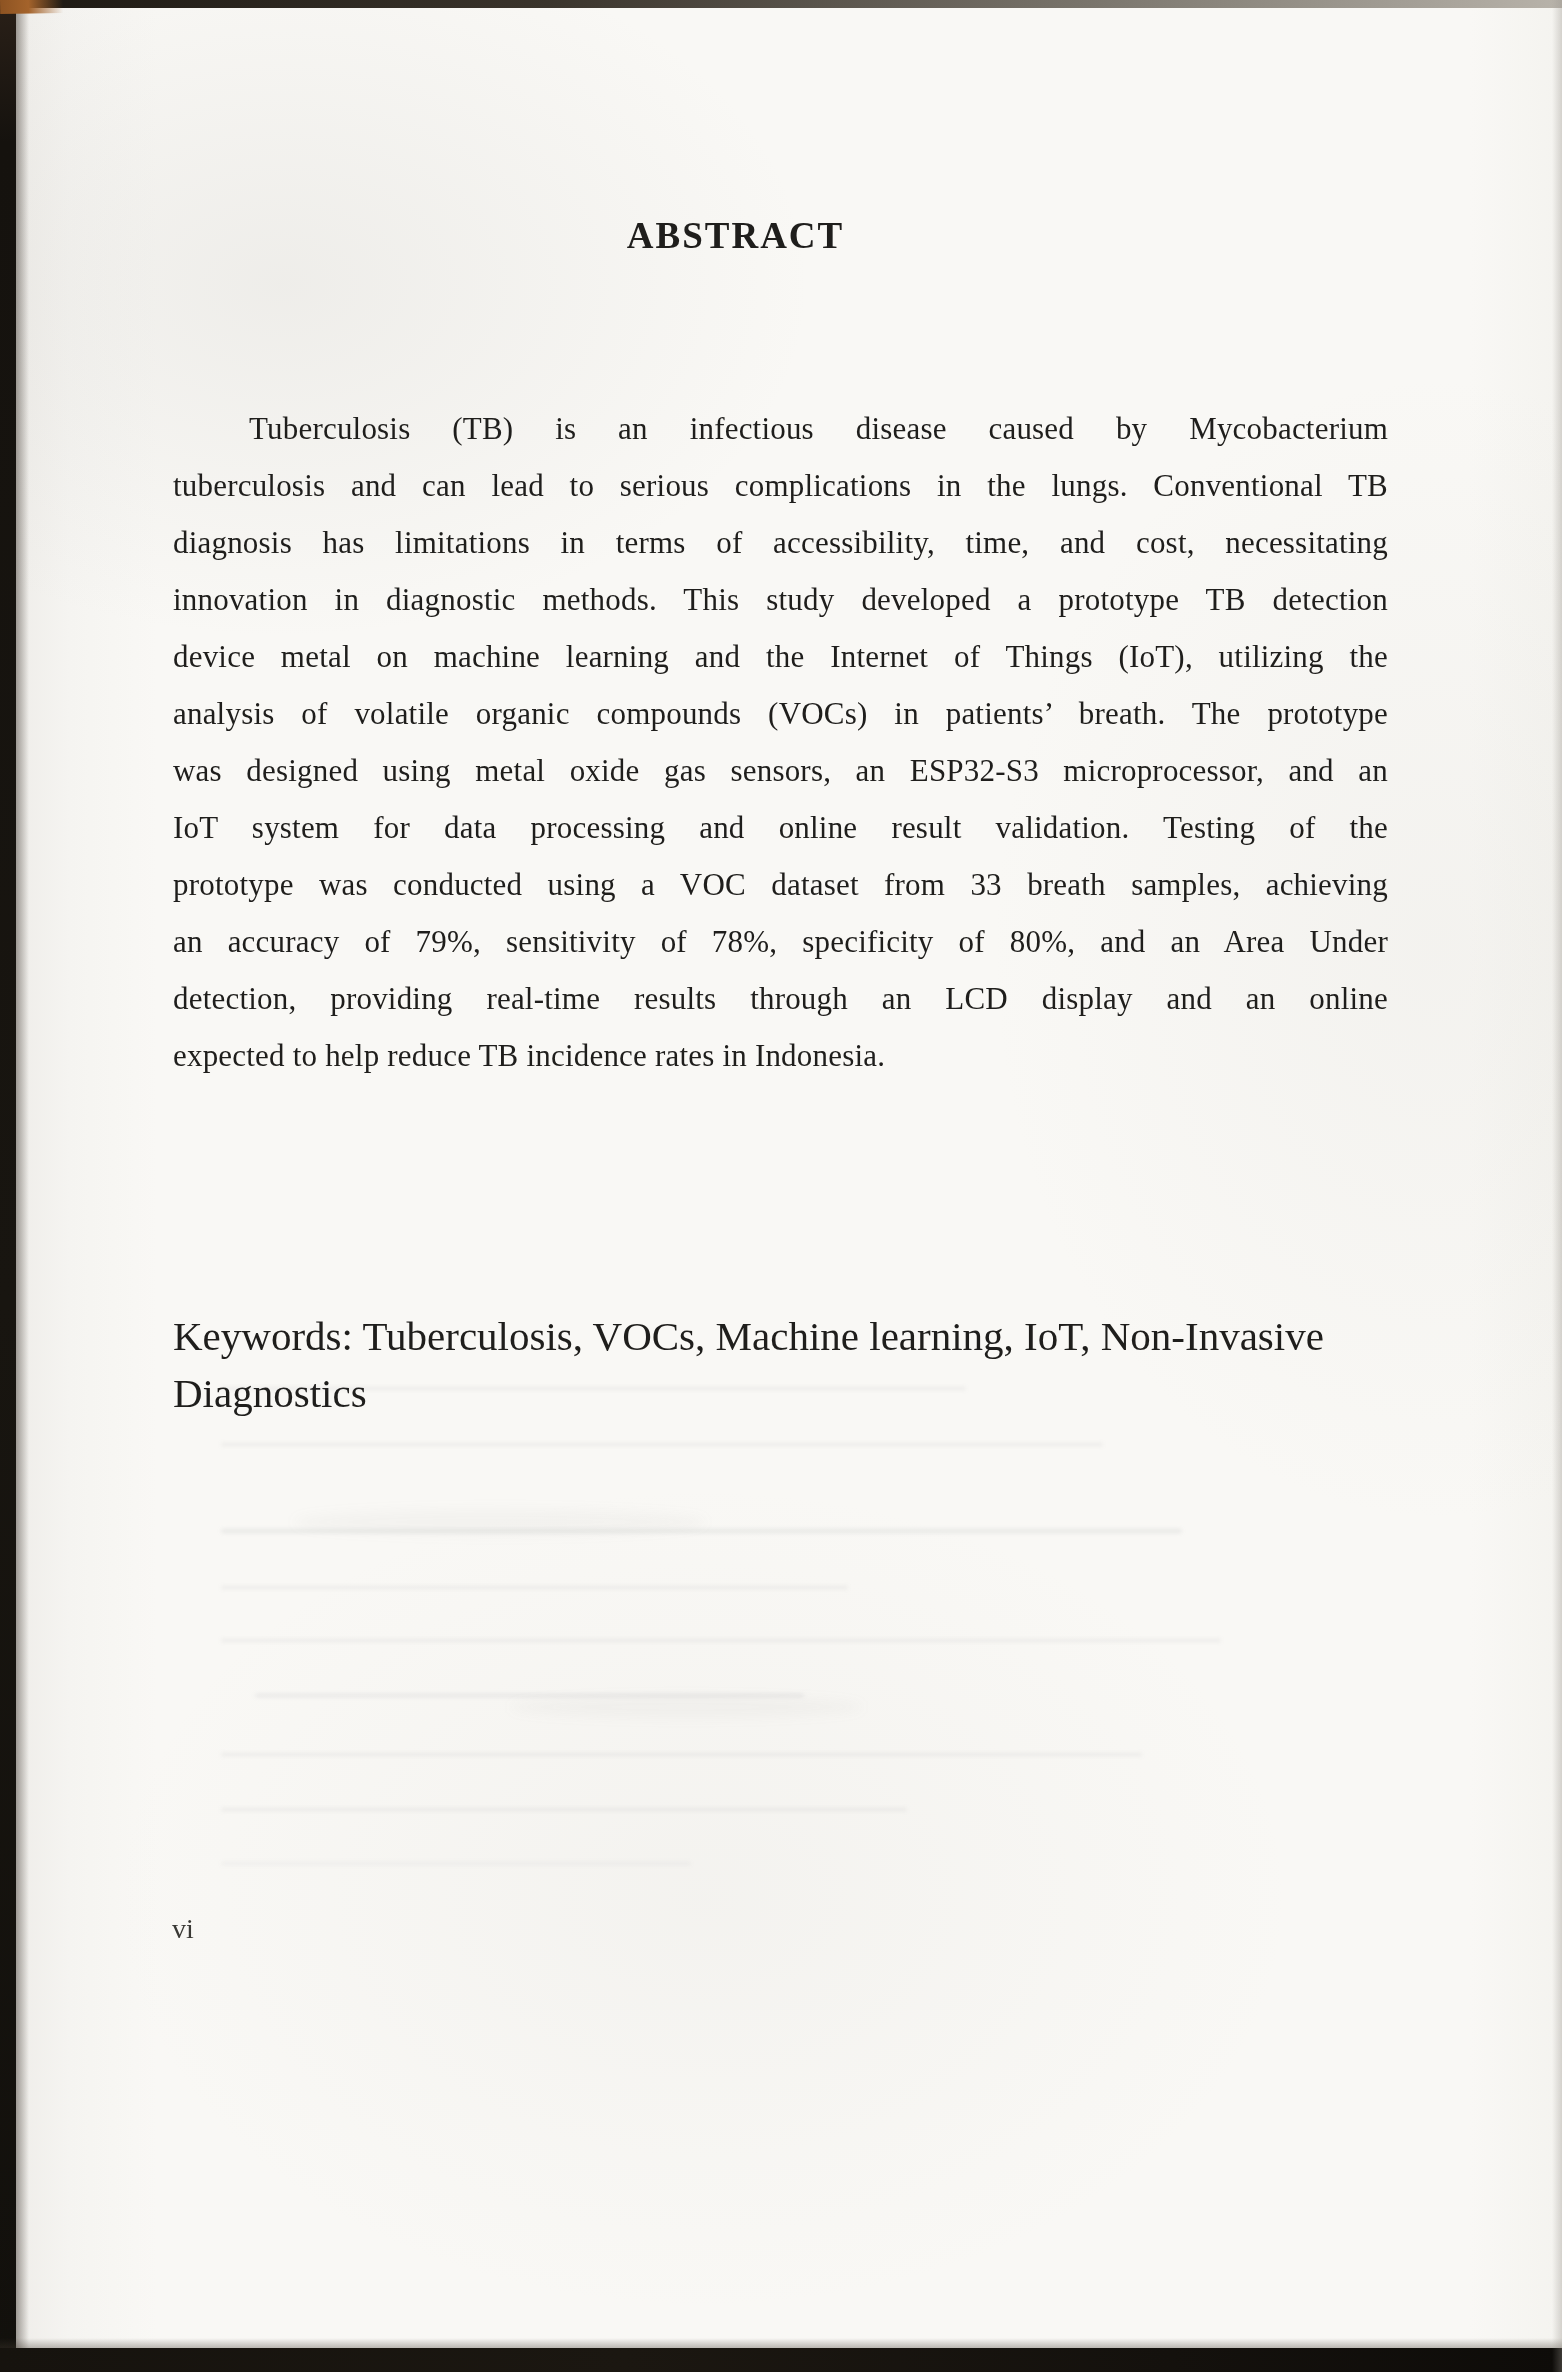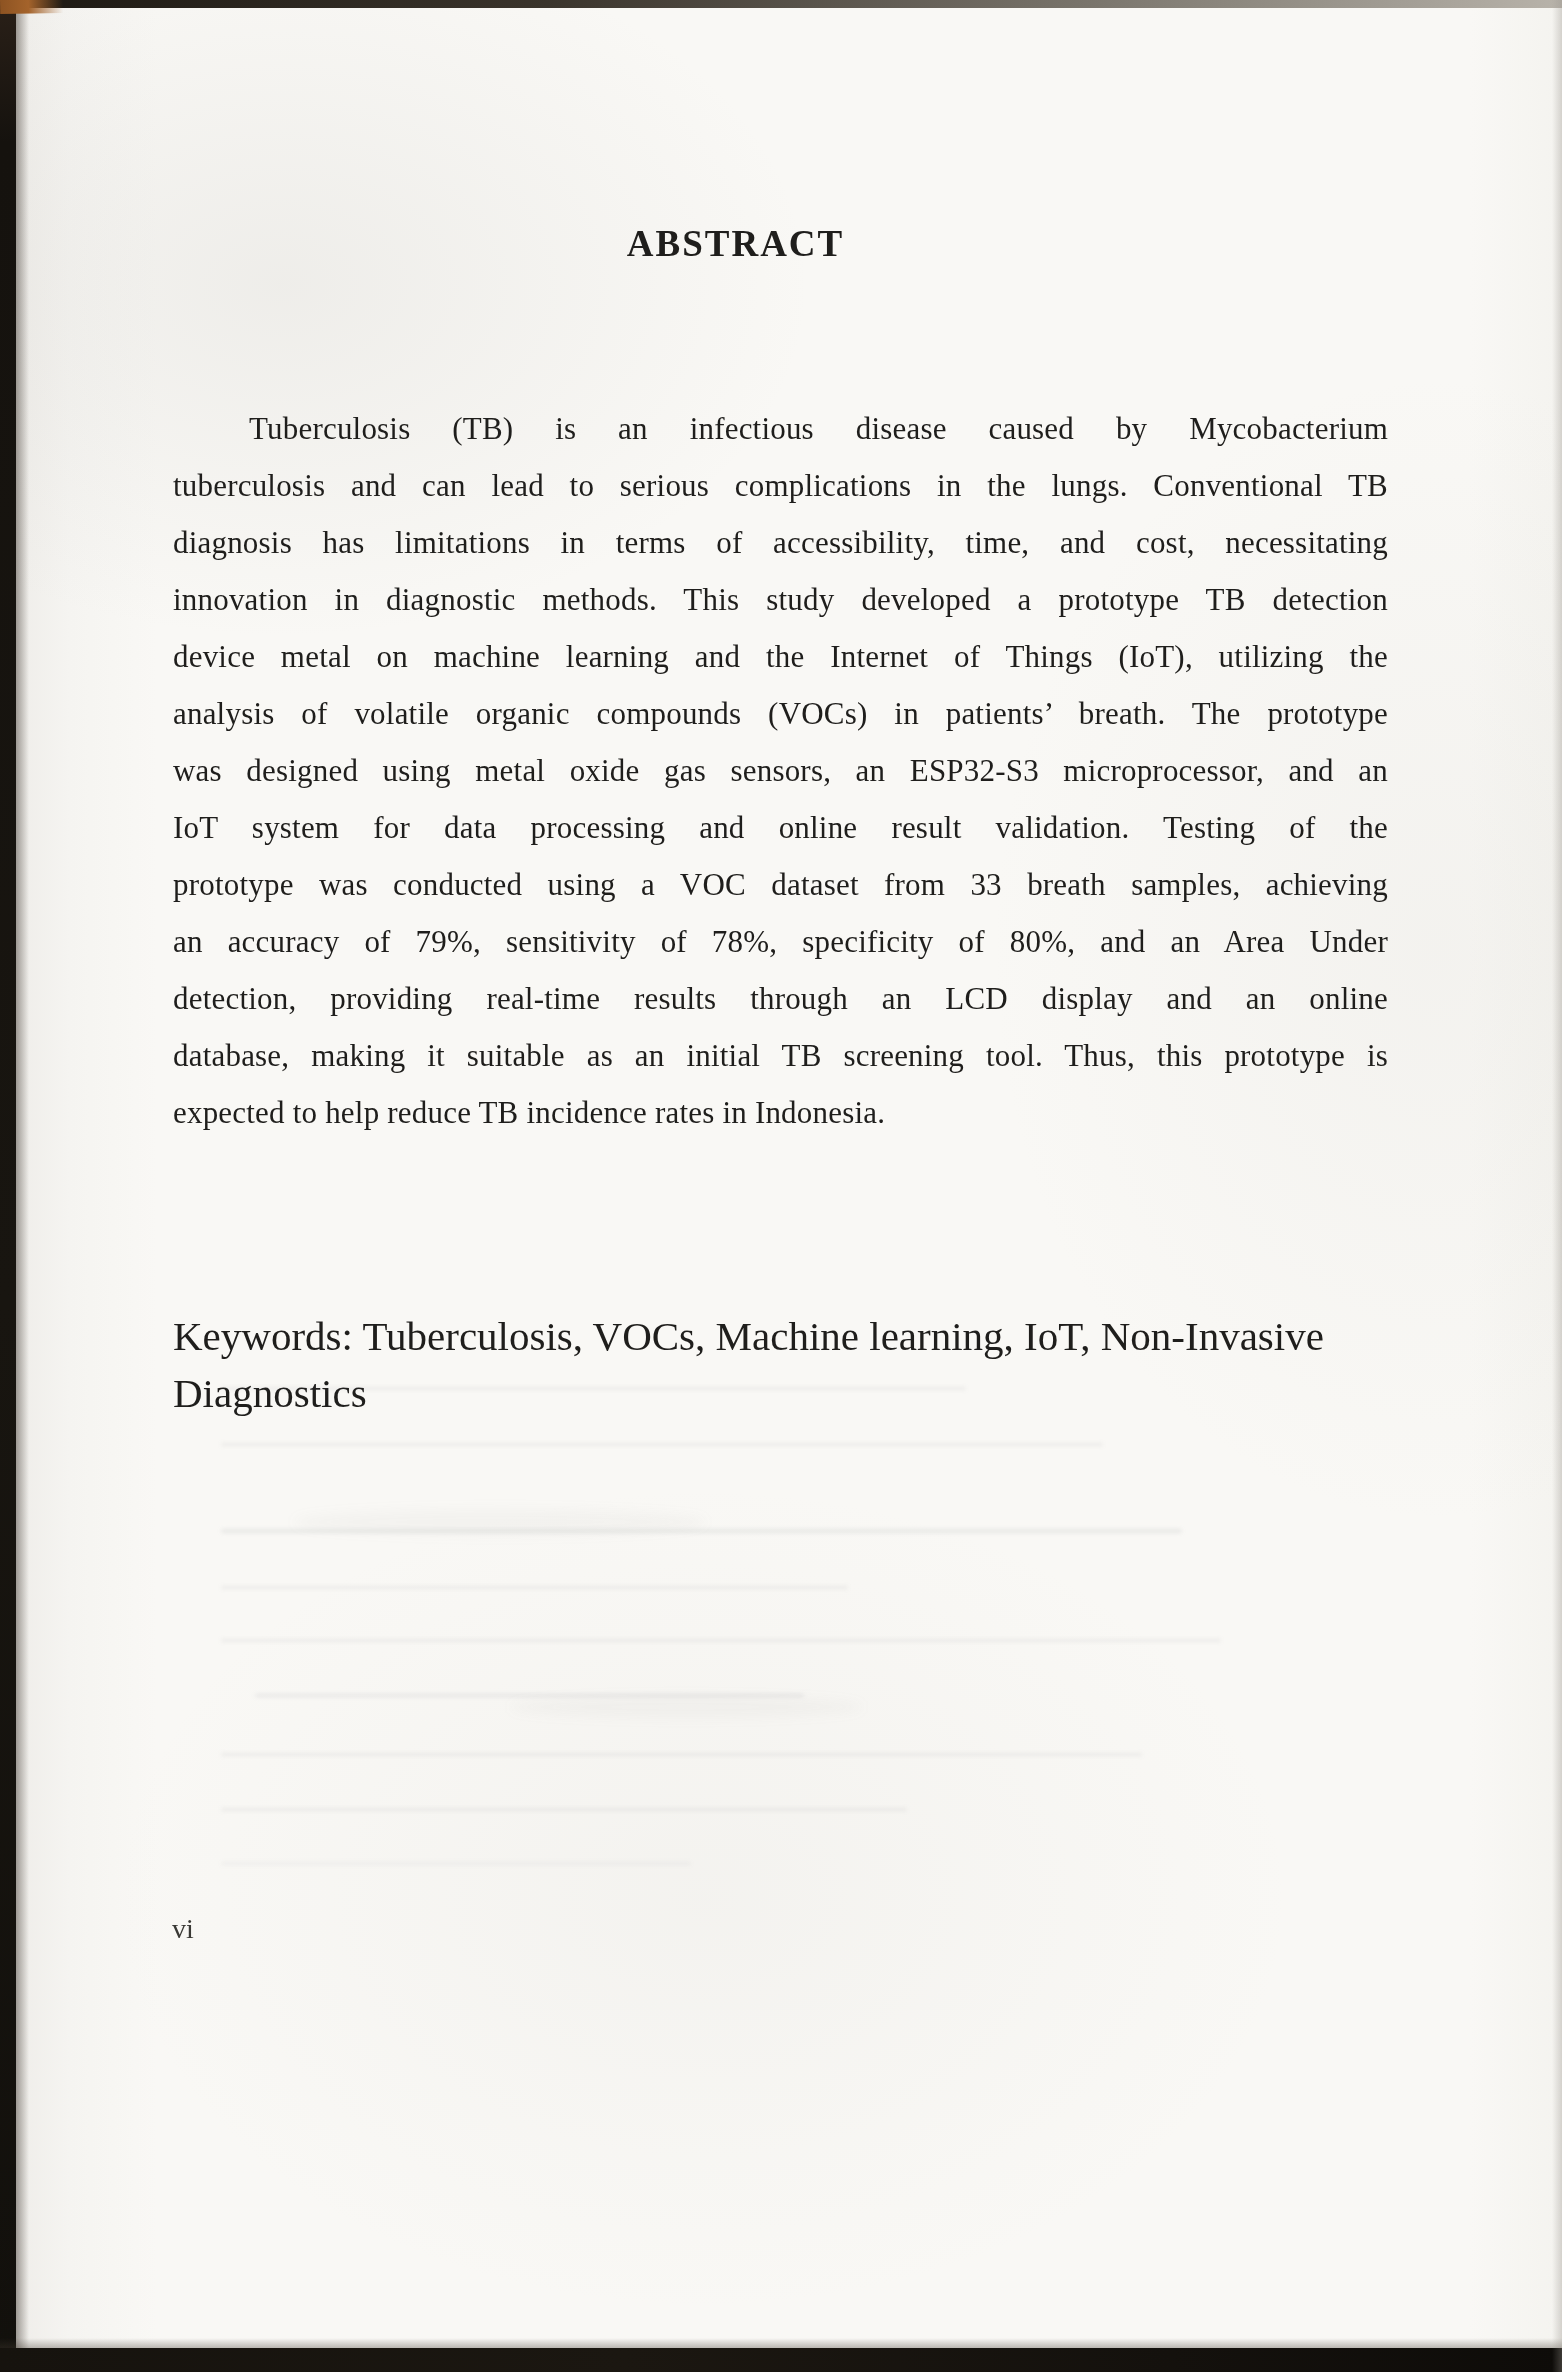--- a/index.html
+++ b/index.html
@@ -28,21 +28,21 @@
     transform:rotate(-1deg);transform-origin:left top;}
   .edge-bottom{position:absolute;left:0;bottom:0;right:0;height:25.5px;
     background:linear-gradient(90deg,#16130e 0%,#1b1711 40%,#14110d 75%,#0e0c09 100%);}
   .edge-bottom-soft{position:absolute;left:0;bottom:25.5px;right:0;height:9.8px;
     background:linear-gradient(0deg,rgba(70,62,52,0.35),rgba(70,62,52,0));}
   .edge-right{position:absolute;right:0;top:0;bottom:0;width:9.8px;
     background:linear-gradient(270deg,rgba(150,145,138,0.35),rgba(150,145,138,0));}
 
   
   .title{
-    position:absolute;left:172px;top:222px;width:1127px;
+    position:absolute;left:172px;top:214px;width:1127px;
     text-align:center;font-weight:bold;font-size:37px;letter-spacing:2px;
   }
 
   
   .para{position:absolute;left:173px;top:400px;width:1215px;font-size:31px;}
   .para-line{
     height:57px;line-height:57px;white-space:nowrap;
     text-align:justify;text-align-last:justify;
     letter-spacing:0.2px;
   }
@@ -94,21 +94,20 @@
     <div class="para-line">tuberculosis and can lead to serious complications in the lungs. Conventional TB</div>
     <div class="para-line">diagnosis has limitations in terms of accessibility, time, and cost, necessitating</div>
     <div class="para-line">innovation in diagnostic methods. This study developed a prototype TB detection</div>
     <div class="para-line">device metal on machine learning and the Internet of Things (IoT), utilizing the</div>
     <div class="para-line">analysis of volatile organic compounds (VOCs) in patients’ breath. The prototype</div>
     <div class="para-line">was designed using metal oxide gas sensors, an ESP32-S3 microprocessor, and an</div>
     <div class="para-line">IoT system for data processing and online result validation. Testing of the</div>
     <div class="para-line">prototype was conducted using a VOC dataset from 33 breath samples, achieving</div>
     <div class="para-line">an accuracy of 79%, sensitivity of 78%, specificity of 80%, and an Area Under</div>
     <div class="para-line">detection, providing real-time results through an LCD display and an online</div>
-    <div class="para-line">database, making it suitable as an initial TB screening tool. Thus, this prototype is</div>
     <div class="para-line last">expected to help reduce TB incidence rates in Indonesia.</div>
   </div>
 
   <div class="keywords">Keywords: Tuberculosis, VOCs, Machine learning, IoT, Non-Invasive Diagnostics</div>
 
   <div class="ghost g1"></div>
   <div class="ghost g2"></div>
   <div class="ghost g3"></div>
   <div class="ghost g4"></div>
   <div class="ghost g5"></div>

